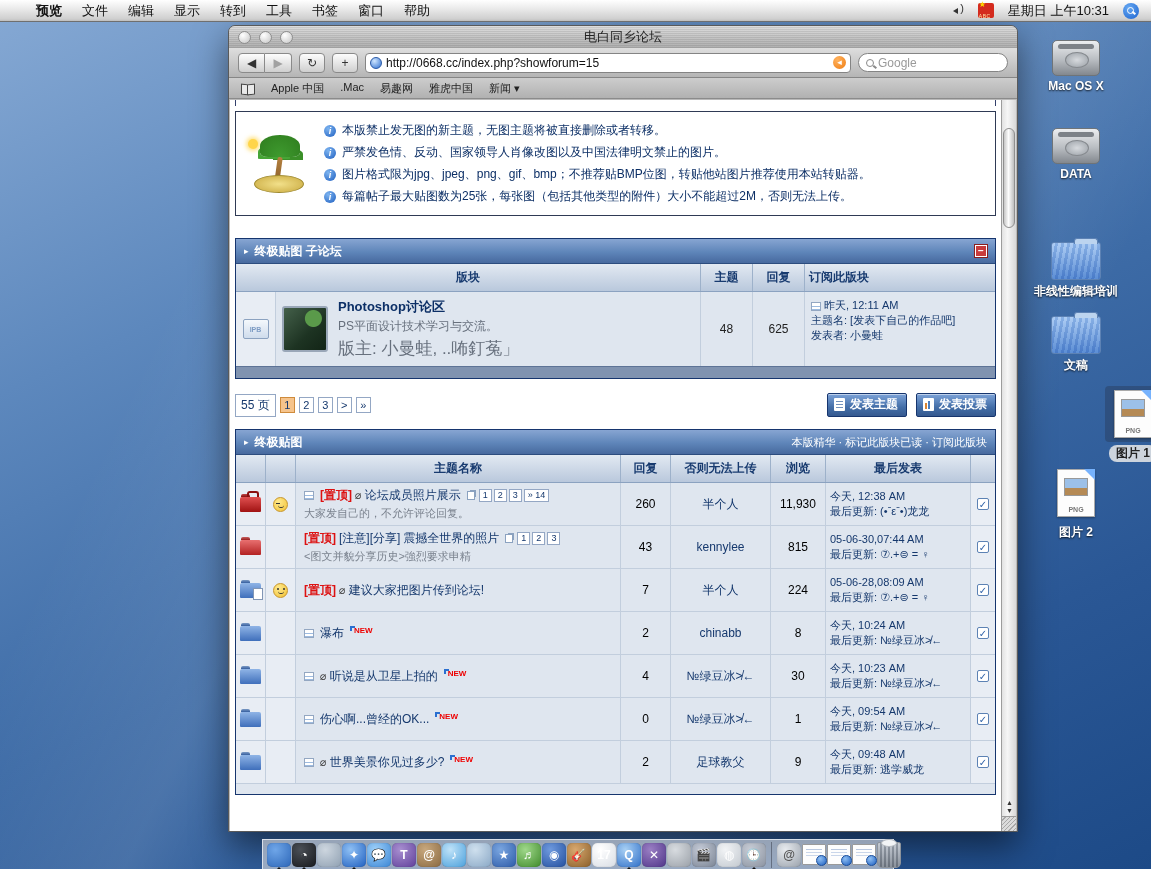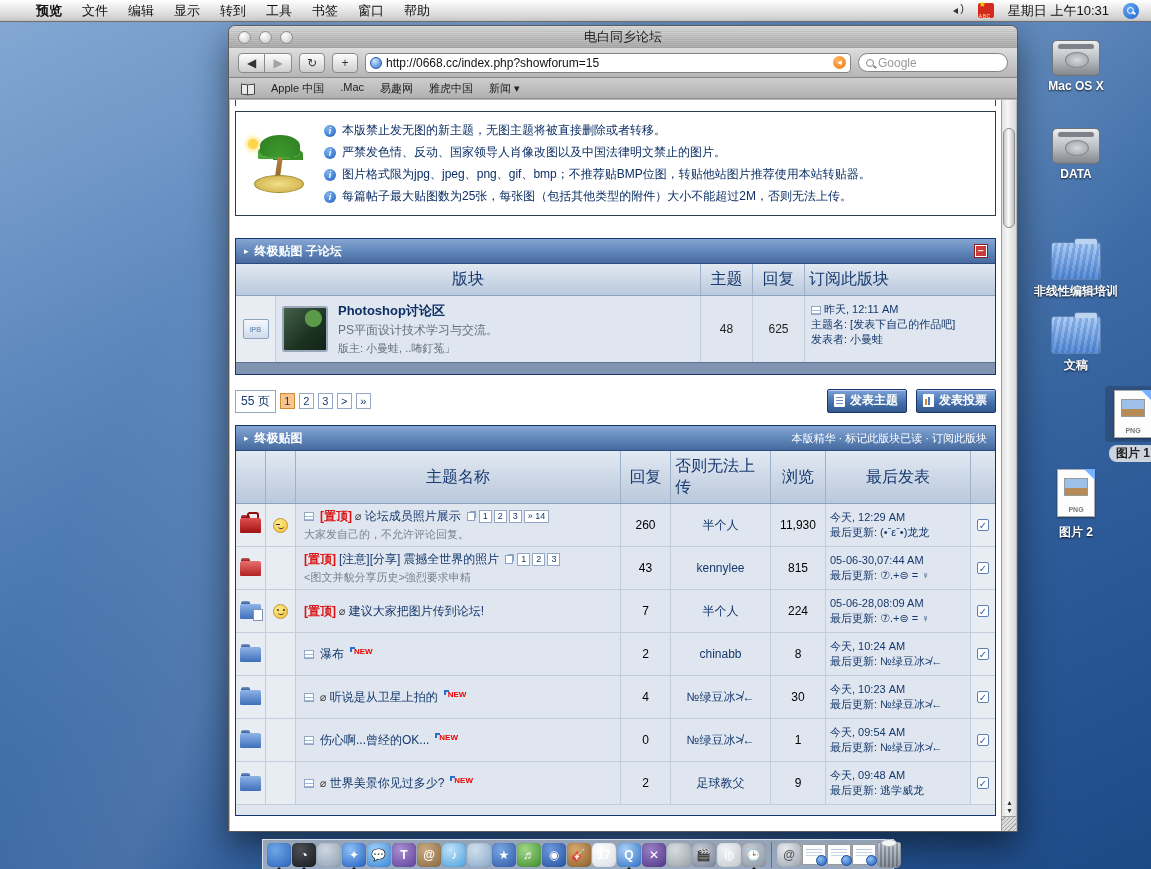--- a/index.html
+++ b/index.html
@@ -87,35 +87,35 @@
   .ann-lines { display:flex; flex-direction:column; gap:5px; }
   .ann-line { display:flex; align-items:center; gap:6px; color:#0c2f66; font-size:12px; }
   .info-ic { width:12px; height:12px; flex:none; border-radius:50%; background:radial-gradient(circle at 35% 30%,#7db4f0,#1f5fc0); color:#fff; font-size:9px; font-weight:bold; text-align:center; line-height:12px; font-style:italic; }
 
   .board-table { border:1px solid #16356e; margin:22px 1px 0 1px; }
   .sec-head { height:25px; background:linear-gradient(#87a5d2,#5e85b9 55%,#47699e); border-bottom:1px solid #2c4c7e;
     display:flex; align-items:center; padding:0 8px; color:#fff; font-weight:bold; font-size:12px; }
   .sec-head .arrow { font-size:9px; margin-right:6px; }
   .sec-head .right { margin-left:auto; font-weight:normal; font-size:11px; }
   .collapse { margin-left:auto; width:12px; height:12px; background:#c83c3c; border:1px solid #fff; outline:1px solid #8a1f1f; color:#fff; font-size:10px; line-height:10px; text-align:center; }
-  .colhead { display:flex; background:linear-gradient(#e2e9f2,#b9c8dc); border-bottom:1px solid #8ba2c0; color:#173a6f; font-weight:normal; font-size:16px; }
+  .colhead { display:flex; background:linear-gradient(#e2e9f2,#b9c8dc); border-bottom:1px solid #8ba2c0; color:#173a6f; font-weight:bold; font-size:12px; }
   .colhead > div { padding:5px 4px; border-right:1px solid #9db1ca; display:flex; align-items:center; justify-content:center; }
   .colhead > div:last-child { border-right:none; }
 
   .sf-row { display:flex; background:#dfe6ef; font-size:12px; }
   .sf-row > div { border-right:1px solid #c2cedd; padding:6px; }
   .sf-row > div:last-child { border-right:none; }
   .c-ipb { width:40px; display:flex; align-items:center; justify-content:center; background:#e8edf4; }
   .ipb-badge { width:26px; height:20px; border:1px solid #8ba2c0; background:linear-gradient(#f4f8fc,#cfdcec); color:#7d9cc4; font-size:7px; font-weight:bold; display:flex; align-items:center; justify-content:center; border-radius:2px; }
   .c-board { flex:1; display:flex; gap:10px; align-items:center; }
   .ps-thumb { width:46px; height:46px; flex:none; border:2px solid #9aa7b8; border-radius:3px;
     background:radial-gradient(circle at 70% 25%,#5a9a4a 0 8px,transparent 9px),linear-gradient(135deg,#44604a,#1d3322 60%,#122416); }
   .board-name { font-weight:bold; color:#0c2f66; font-size:13px; }
   .board-desc { color:#67707d; font-size:12px; margin-top:2px; }
-  .board-mods { color:#67707d; font-size:11px; margin-top:2px; }
+  .board-mods { color:#67707d; font-size:17px; margin-top:2px; }
   .c-num { width:52px; display:flex; align-items:center; justify-content:center; color:#222; }
   .c-last { width:190px; font-size:11px; color:#15386d; line-height:15px; }
   .sec-foot { height:12px; background:#8093b0; border-top:1px solid #5d7396; }
 
   .jump { display:inline-block; width:10px; height:9px; border:1px solid #93a7c2; background:linear-gradient(#fff 0 3px,#9dbbe0 3px 4px,#fff 4px 6px,#9dbbe0 6px 7px,#fff 7px); vertical-align:middle; margin-right:3px; }
 
   .pager-row { display:flex; align-items:center; margin:14px 1px 12px 1px; gap:4px; }
   .pages-label { border:1px solid #94a7c4; padding:2px 5px; color:#16396e; font-size:12px; background:#fff; }
   .pg { border:1px solid #94a7c4; min-width:15px; padding:1px 3px; text-align:center; color:#16396e; font-size:11px; background:#fff; }
   .pg.active { background:#f6c48c; border-color:#cf8b3c; }
@@ -383,21 +383,21 @@
                     <span class="mp">3</span>
                     <span class="mp">» 14</span>
                   </span>
                 </div>
                 <div class="t-line2">大家发自己的，不允许评论回复。</div>
               </div>
               <div class="c-rep">260</div>
               <div class="c-starter">半个人</div>
               <div class="c-views">11,930</div>
               <div class="c-lastp">
-                <div>今天, 12:29 AM</div>
+                <div>今天, 12:38 AM</div>
                 <div>最后更新: (•ˉεˉ•)龙龙</div>
               </div>
               <div class="c-chk">
                 <span class="chk">✓</span>
               </div>
             </div>
             <div class="t-row">
               <div class="c-f">
                 <span class="fold red-folder"></span>
               </div>

